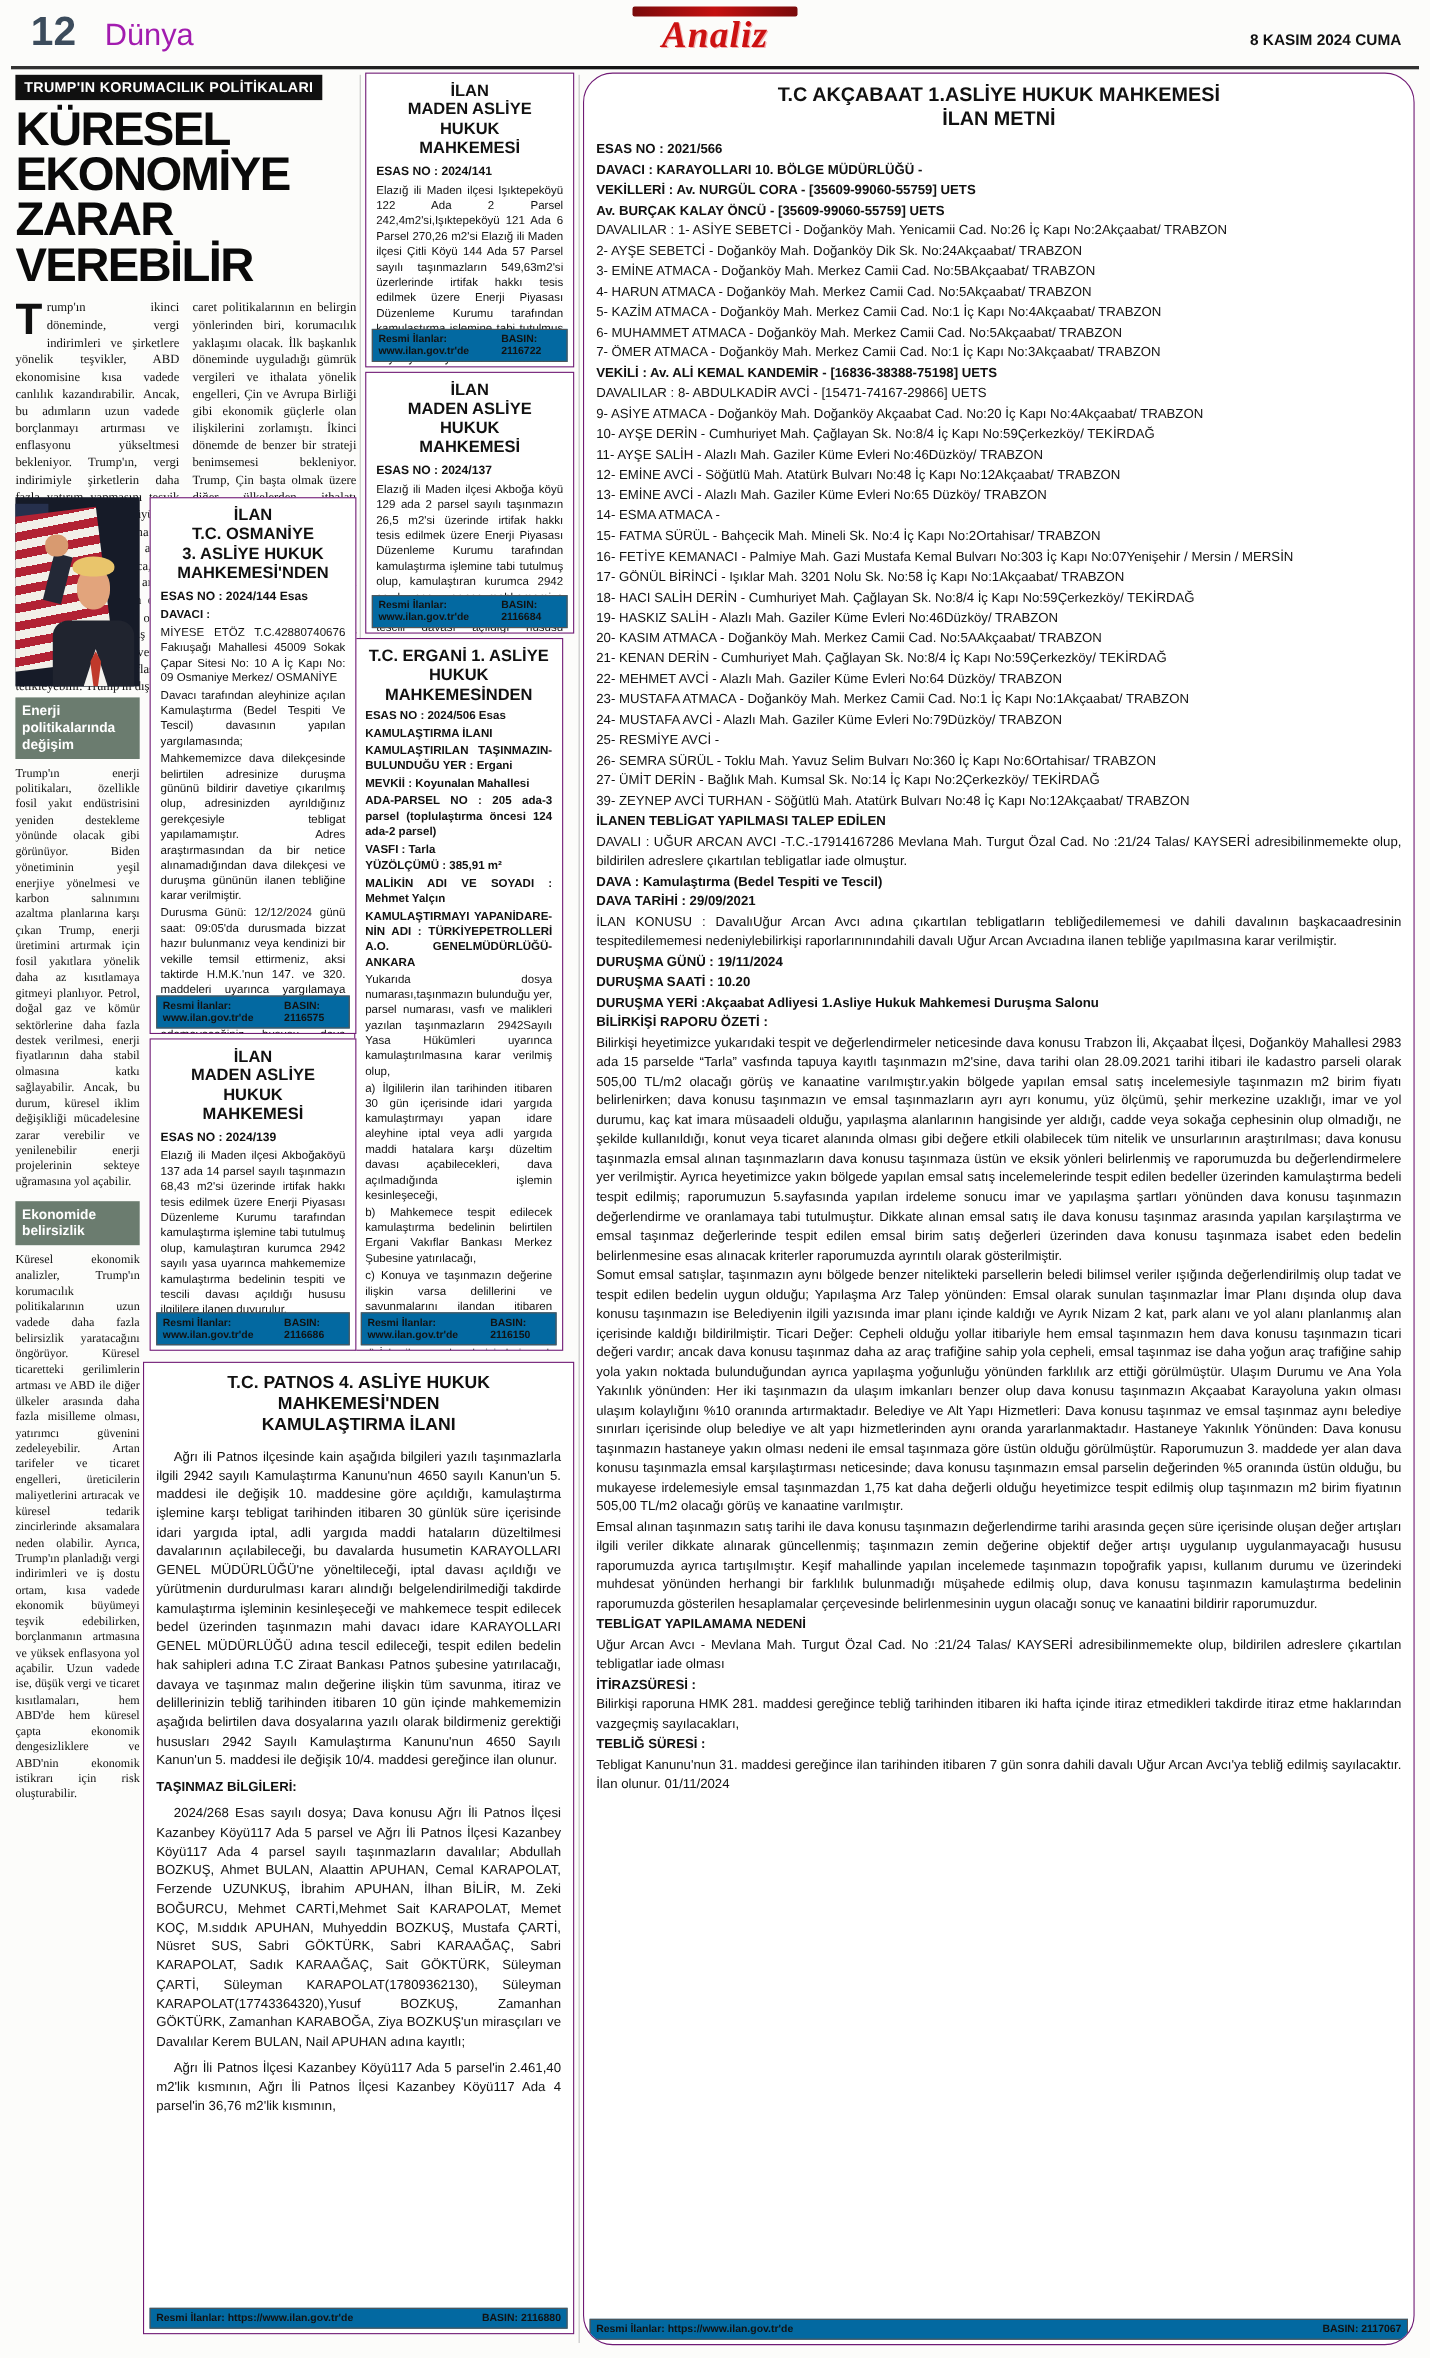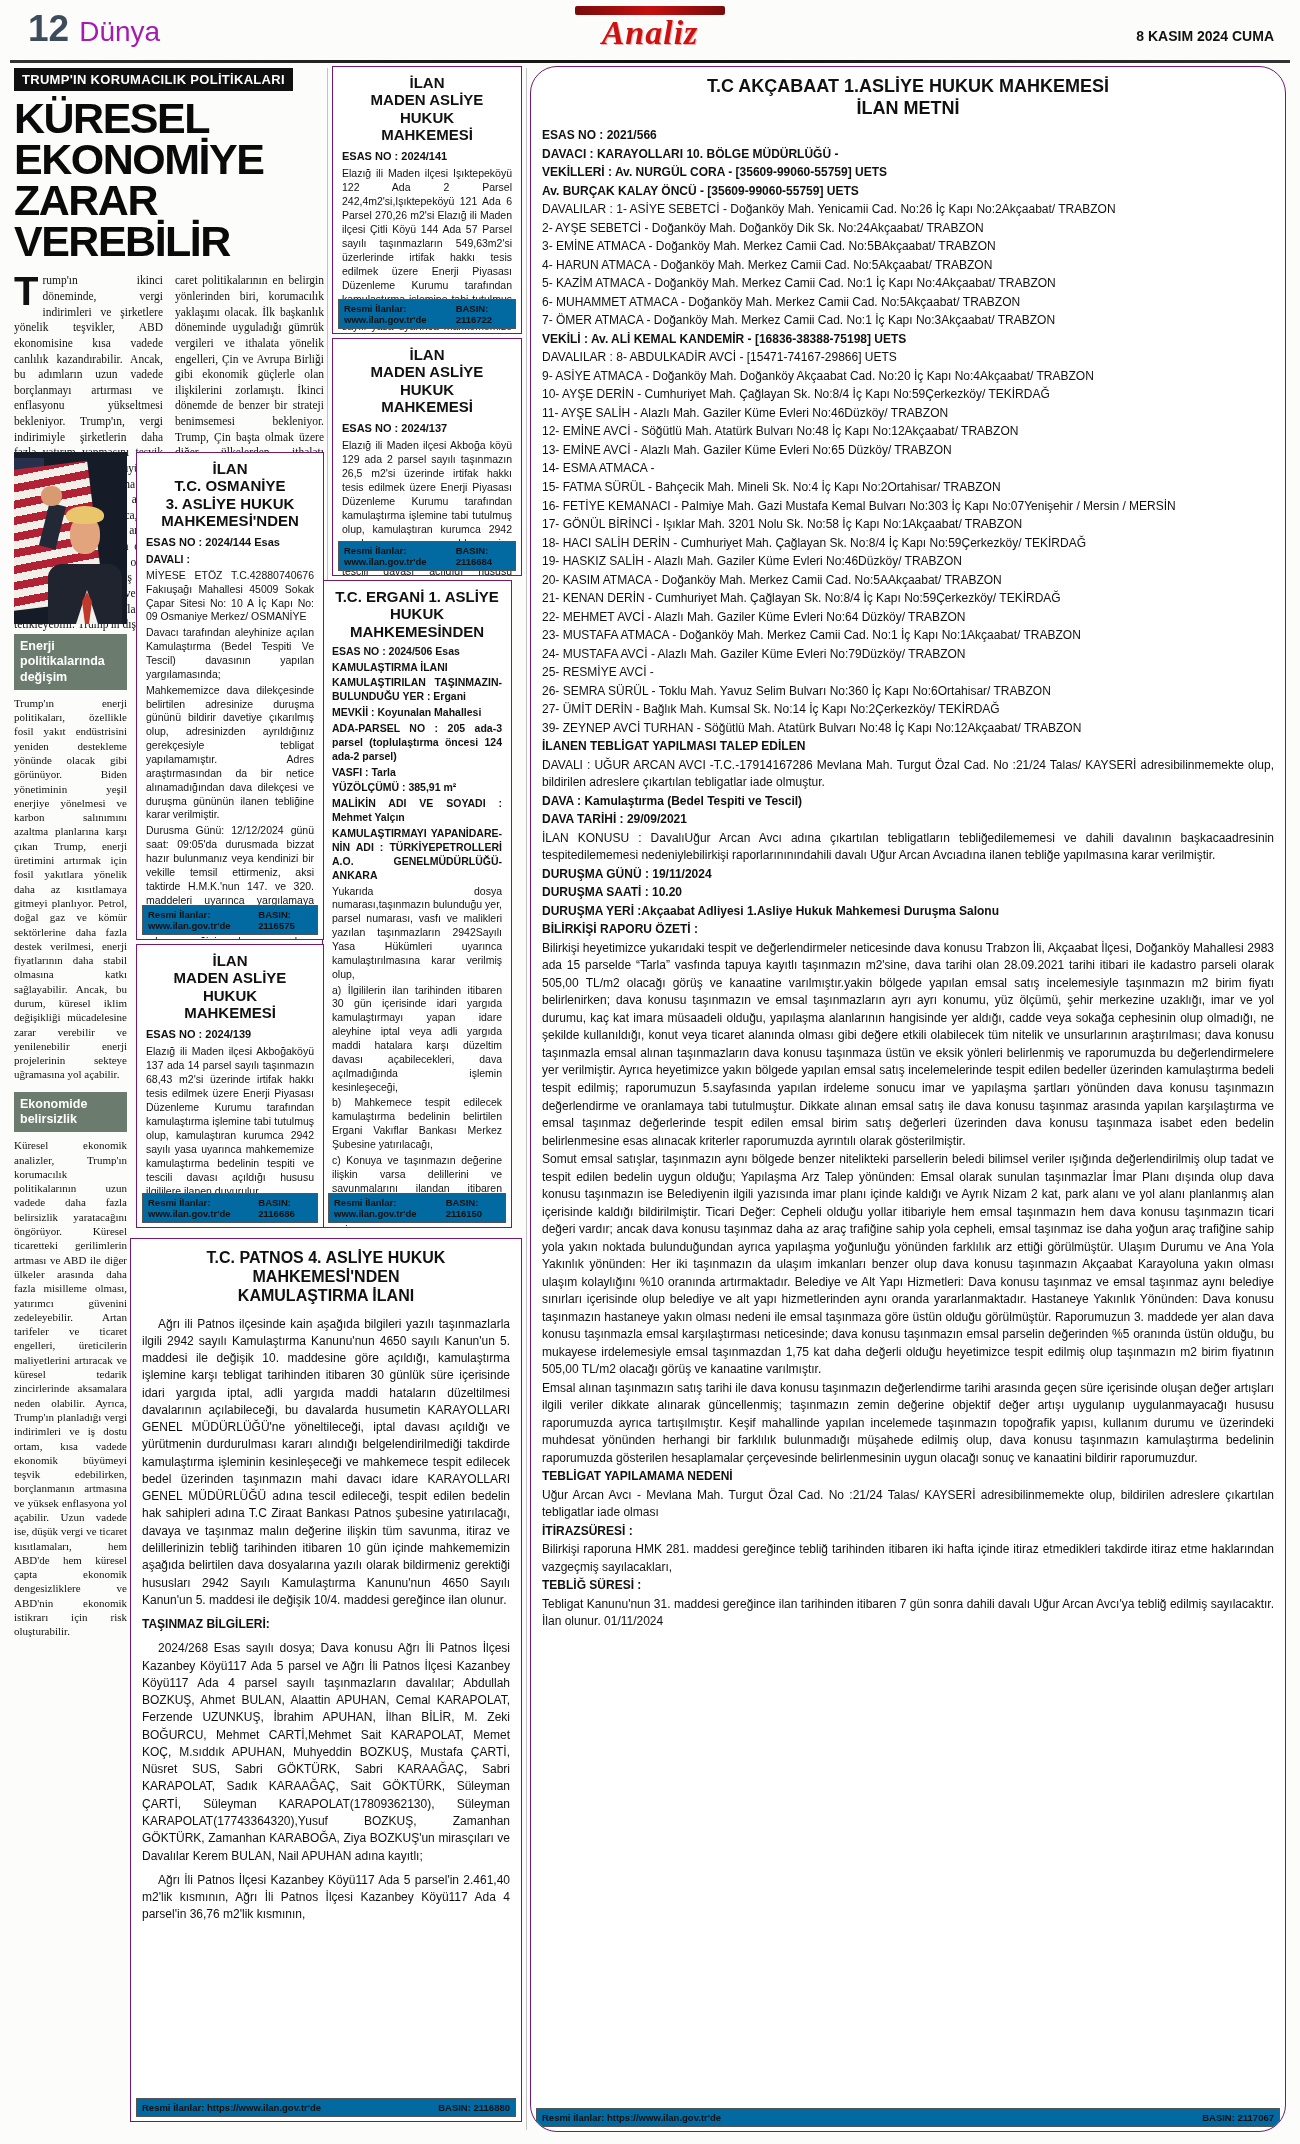--- a/index.html
+++ b/index.html
@@ -2,21 +2,21 @@
 <html><head>
 <meta charset="utf-8">
 <style>
   * { margin:0; padding:0; box-sizing:border-box; }
   html,body { background:#d8d8d8; }
   body { font-family:"Liberation Sans", sans-serif; }
   .page { position:relative; width:1300px; height:2144px; margin:0 auto; background:#fcfcfa; color:#111; overflow:hidden; }
 
   
   .header { position:absolute; left:0; top:0; width:100%; height:60px; }
-  .pageno-wrap { position:absolute; left:28px; top:8px; display:flex; align-items:baseline; gap:10px; }
+  .pageno-wrap { position:absolute; left:28px; top:8px; display:flex; align-items:baseline; gap:26px; }
   .pageno { font-size:37px; font-weight:700; color:#3c4c5c; }
   .section { font-size:28px; font-weight:500; color:#a21caf; }
   .logo-wrap { position:absolute; left:50%; top:6px; transform:translateX(-50%); text-align:center; }
   .logo-ribbon { width:150px; height:9px; margin:0 auto 1px; background:linear-gradient(90deg,#7a0b0b,#c41111,#7a0b0b); border-radius:2px; }
   .logo-word { font-family:"Liberation Serif", serif; font-style:italic; font-weight:700; font-size:34px; color:#cc1111; letter-spacing:1px; line-height:1; text-shadow:1px 1px 0 #f0b0b0; }
   .date { position:absolute; right:26px; top:28px; font-size:14px; font-weight:700; color:#111; }
   .hrule { position:absolute; left:10px; right:10px; top:60px; height:3px; background:linear-gradient(90deg,#333,#111,#333); }
   .vsep { position:absolute; width:1px; background:#c2c2c2; }
   .vsep1 { left:327px; top:68px; height:1160px; }
   .vsep2 { left:526px; top:68px; height:2062px; }
@@ -175,21 +175,21 @@
 
   <div class="ilan" id="ilan-osmaniye">
     <div class="ilan-title">
       <div>İLAN</div>
       <div>T.C. OSMANİYE</div>
       <div>3. ASLİYE HUKUK</div>
       <div>MAHKEMESİ'NDEN</div>
     </div>
     <div class="esas">ESAS NO : 2024/144 Esas</div>
     <div>
-        <div class="line b">DAVALI :</div>
+        <div class="line b">DAVACI :</div>
         <div class="line">MİYESE ETÖZ T.C.42880740676 Fakıuşağı Mahallesi 45009 Sokak Çapar Sitesi No: 10 A İç Kapı No: 09 Osmaniye Merkez/ OSMANİYE</div>
         <div class="line">Davacı tarafından aleyhinize açılan Kamulaştırma (Bedel Tespiti Ve Tescil) davasının yapılan yargılamasında;</div>
         <div class="line">Mahkememizce dava dilekçesinde belirtilen adresinize duruşma gününü bildirir davetiye çıkarılmış olup, adresinizden ayrıldığınız gerekçesiyle tebligat yapılamamıştır. Adres araştırmasından da bir netice alınamadığından dava dilekçesi ve duruşma gününün ilanen tebliğine karar verilmiştir.</div>
         <div class="line">Durusma Günü: 12/12/2024 günü saat: 09:05'da durusmada bizzat hazır bulunmanız veya kendinizi bir vekille temsil ettirmeniz, aksi taktirde H.M.K.'nun 147. ve 320. maddeleri uyarınca yargılamaya yokluğunuzda devam olunacağı ve yapılan işlemlere itiraz edemeyeceğiniz hususu, dava dilekçesi, tensip zaptı ve duruşma günü yerine geçerli olmak üzere ilanen tebliğ olunur.</div>
       </div>
     <div class="ilan-footer">
       <span>Resmi İlanlar: www.ilan.gov.tr'de</span>
       <span>BASIN: 2116575</span>
     </div>
   </div>

